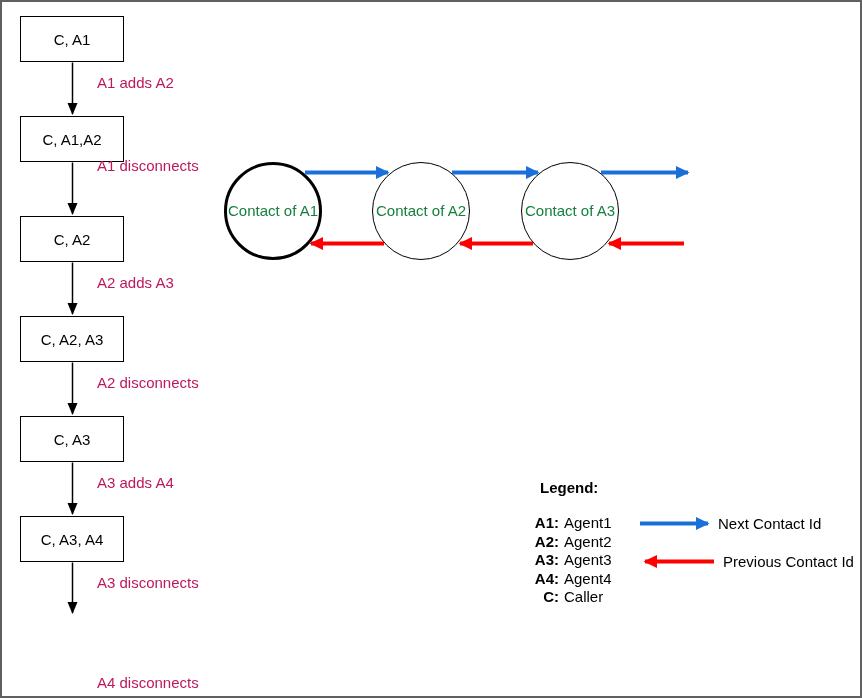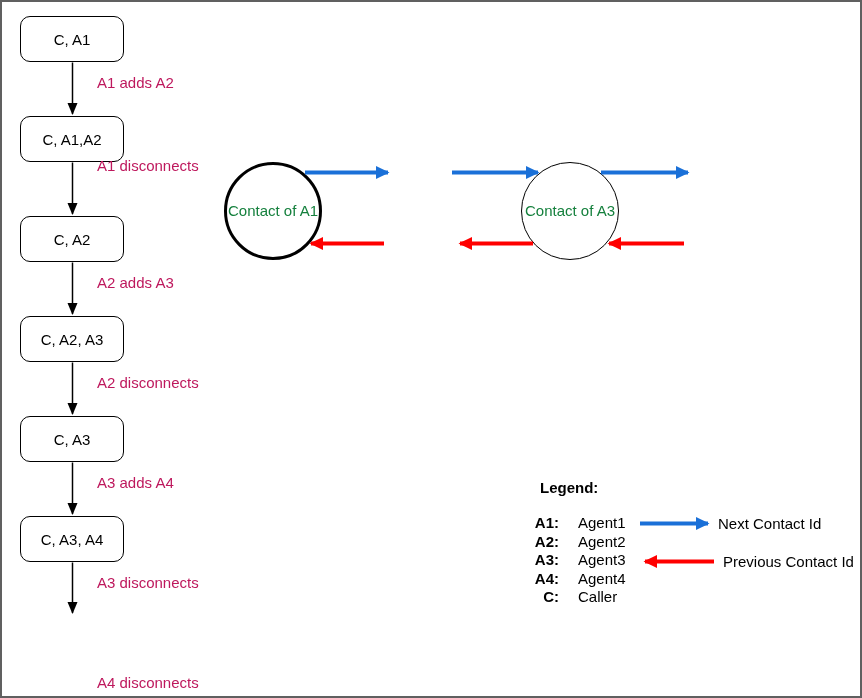--- a/index.html
+++ b/index.html
@@ -1,31 +1,31 @@
 <!DOCTYPE html>
 <html style="--color-next: #1a70d8; --color-prev: #ff0000; --color-shape_stroke: #000000;"><head>
 <meta charset="utf-8">
 <style>
   html,body{margin:0;padding:0;background:#ffffff;font-family:"Liberation Sans",sans-serif;}
   .canvas{position:relative;width:858px;height:694px;border:2px solid #606060;background:#fff;overflow:hidden;}
   .layer{position:absolute;left:0;top:0;width:858px;height:694px;pointer-events:none;}
   .flow-box{position:absolute;left:18px;width:104px;height:46px;box-sizing:border-box;
-    border:1.5px solid #000;border-radius:10px;background:#fff;
+    border:1.5px solid #000;border-radius:0;background:#fff;
     display:flex;align-items:center;justify-content:center;font-size:15px;color:#000;z-index:1;}
   .flow-label{position:absolute;left:95px;font-size:15px;color:#be185d;white-space:nowrap;z-index:1;}
   .contact{position:absolute;top:160px;width:98px;height:98px;box-sizing:border-box;
     border:1.5px solid #000;border-radius:50%;background:#fff;
     display:flex;align-items:center;justify-content:center;text-align:center;
     font-size:15px;color:#15803d;z-index:1;line-height:1.1;}
   .contact.primary{border-width:3px;}
   .legend-title{position:absolute;left:538px;top:477px;font-size:15px;font-weight:bold;color:#000;z-index:1;}
   .legend-list{position:absolute;left:505px;top:512px;z-index:1;}
   .legend-entry{display:flex;font-size:15px;line-height:18.5px;color:#000;}
   .legend-entry .k{width:52px;text-align:right;font-weight:bold;}
-  .legend-entry .v{margin-left:19px;}
+  .legend-entry .v{margin-left:5px;}
   .legend-arrow-label{position:absolute;font-size:15px;color:#000;white-space:nowrap;z-index:1;}
   svg.arrows{z-index:2;}
   .line-flow{stroke:#000;stroke-width:1.5;}
   .head-flow{fill:#000;}
   .line-next{stroke:var(--color-next,#1a70d8);stroke-width:4;}
   .head-next{fill:var(--color-next,#1a70d8);}
   .line-prev{stroke:var(--color-prev,#ff0000);stroke-width:4;}
   .head-prev{fill:var(--color-prev,#ff0000);}
 </style>
 </head>
@@ -74,20 +74,21 @@
 
   <div class="flow-label" style="top:72px">A1 adds A2</div>
   <div class="flow-label" style="top:155px">A1 disconnects</div>
   <div class="flow-label" style="top:272px">A2 adds A3</div>
   <div class="flow-label" style="top:372px">A2 disconnects</div>
   <div class="flow-label" style="top:472px">A3 adds A4</div>
   <div class="flow-label" style="top:572px">A3 disconnects</div>
   <div class="flow-label" style="top:672px">A4 disconnects</div>
 
   <div class="contact primary" style="left:222px">Contact of A1</div>
+  <div class="contact" style="left:370px">Contact of A2</div>
   <div class="contact" style="left:519px">Contact of A3</div>
 
   <div class="legend-title">Legend:</div>
 
   <div class="legend-list">
     <div class="legend-entry">
       <span class="k">A1:</span>
       <span class="v">Agent1</span>
     </div>
     <div class="legend-entry">

